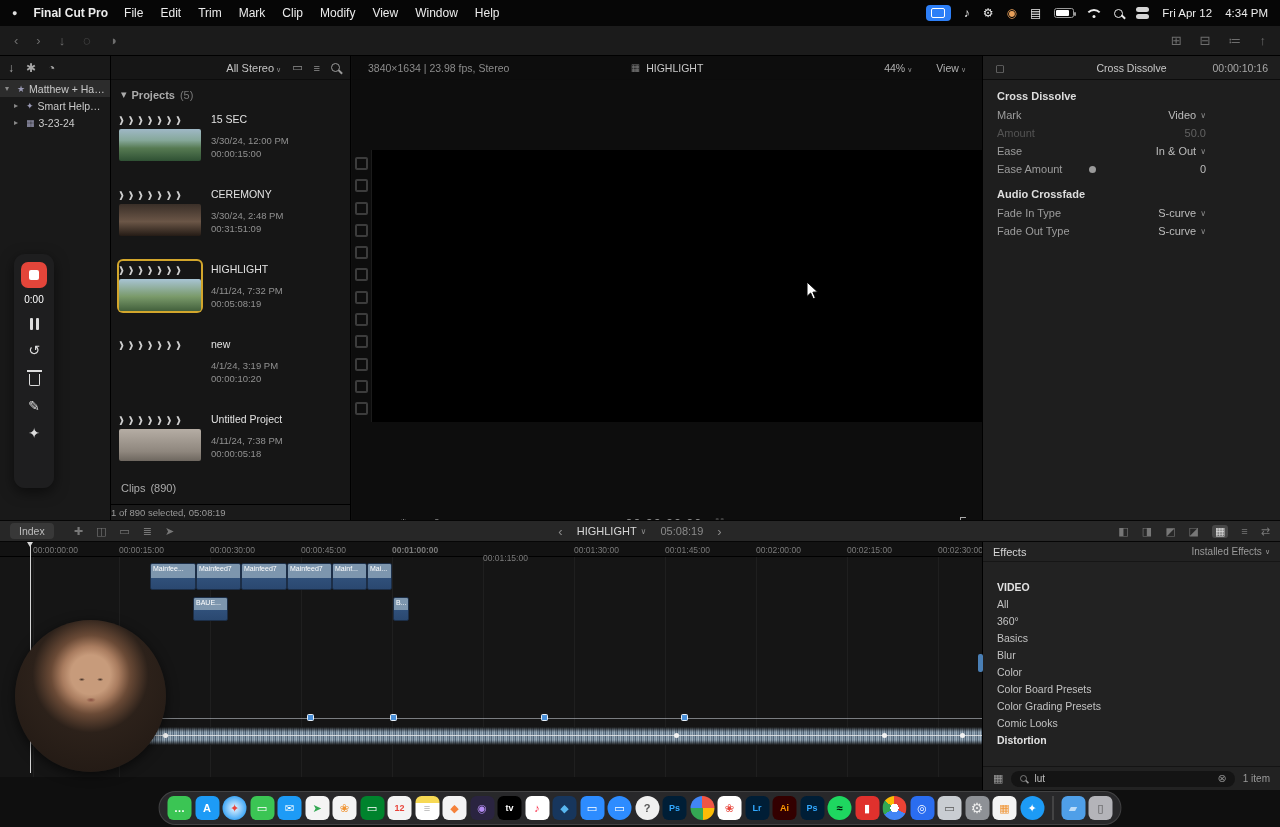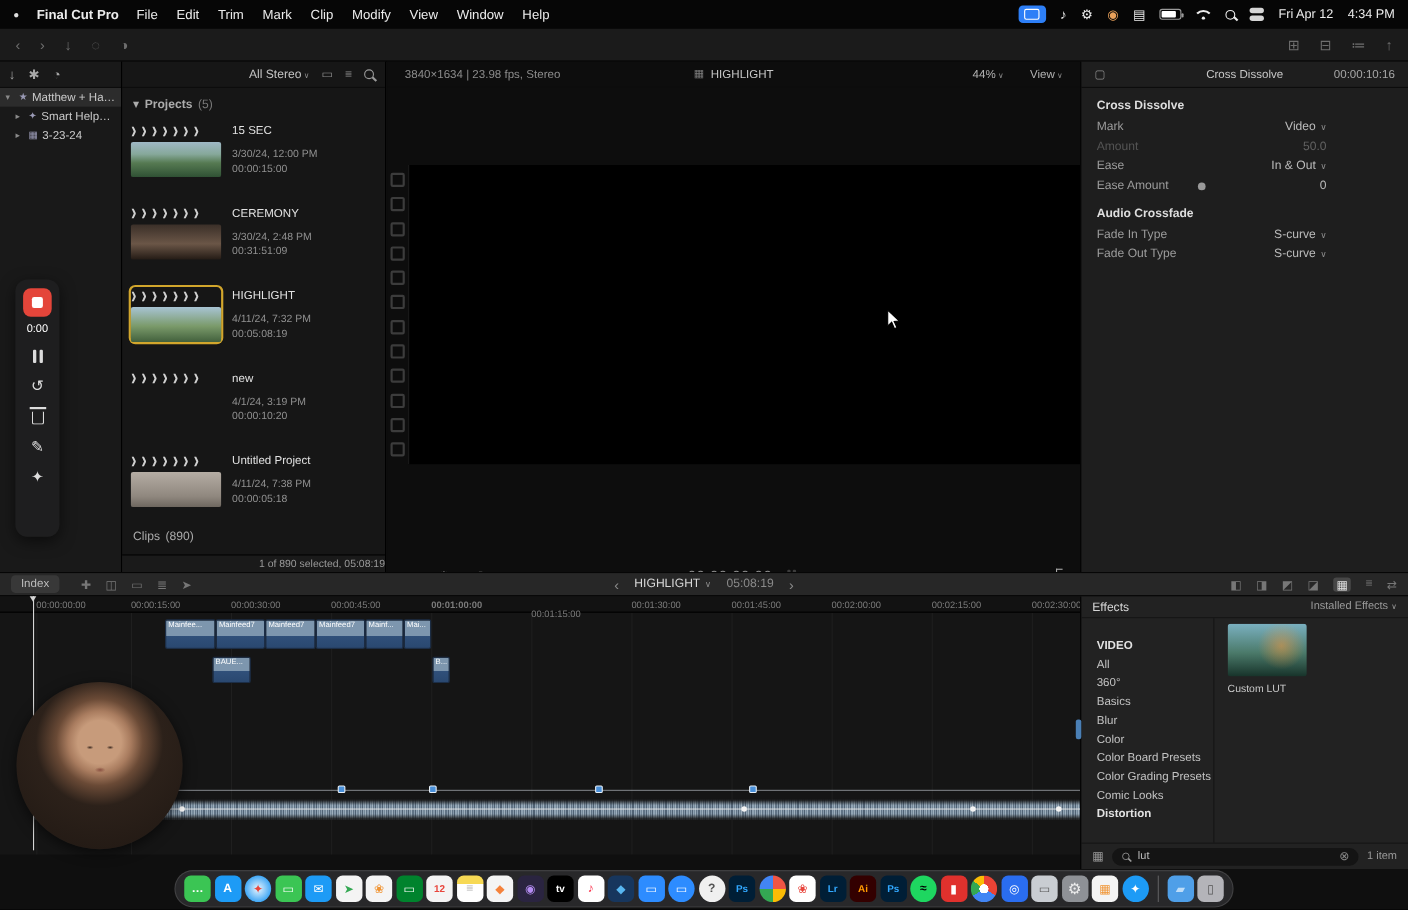--- a/index.html
+++ b/index.html
@@ -64,21 +64,21 @@
   .chevs{height:18px;overflow:hidden;line-height:16px}
   .chevs::before{content:"›››››››";display:inline-block;transform:scaleY(1.5);font-weight:bold;font-size:15px;
     letter-spacing:4.5px;color:#d0d0d0}
   .thumb-img{flex:1;border-radius:2px}
   .p-text{display:flex;flex-direction:column;margin-top:6px;min-width:0}
   .p-title{font-size:10.5px;color:#e2e2e2;white-space:nowrap}
   .p-date{font-size:9.5px;color:#919191;margin-top:10px}
   .p-dur{font-size:9.5px;color:#919191;margin-top:2px}
   .clips-header{display:flex;gap:5px;padding:2px 10px;font-size:11px;color:#ababab;font-weight:normal;height:14px;overflow:hidden}
   .browser-status{position:absolute;left:0;right:0;bottom:0;height:16px;background:#1a1a1a;border-top:1px solid #000;
-    font-size:9.5px;color:#9a9a9a;display:flex;align-items:center;justify-content:flex-end}
+    font-size:9.5px;color:#9a9a9a;display:flex;align-items:center;justify-content:flex-start}
 
   
   .viewer{position:absolute;top:56px;left:352px;width:630px;bottom:290px;background:#0d0d0d}
   .v-header{position:relative;height:24px;display:flex;align-items:center;font-size:10.5px;color:#8c8c8c;padding:0 16px;border-bottom:1px solid #0c0c0c}
   .v-center{position:absolute;left:50%;transform:translateX(-50%);display:flex;align-items:center;gap:6px;color:#c8c8c8}
   .v-center .dim-ic{color:#7c7c7c;font-size:10px}
   .v-right{margin-left:auto;display:flex;gap:24px;color:#b2b2b2}
   .canvas{position:absolute;left:19px;right:0;top:94px;height:272px;background:#000;border-left:1px solid #1b1b1b}
   .sprockets{position:absolute;left:3px;top:101px;display:flex;flex-direction:column;gap:9.3px}
   .sprockets i{width:13px;height:13px;border:2px solid #3c3c3c;border-radius:2px}
@@ -555,26 +555,20 @@
           <div class="fx-item">All</div>
           <div class="fx-item">360°</div>
           <div class="fx-item">Basics</div>
           <div class="fx-item">Blur</div>
           <div class="fx-item">Color</div>
           <div class="fx-item">Color Board Presets</div>
           <div class="fx-item">Color Grading Presets</div>
           <div class="fx-item">Comic Looks</div>
           <div class="fx-item header">Distortion</div>
         </div>
-      <div class="fx-content">
-        <div class="fx-cell">
-          <div class="fx-thumb" style="background: radial-gradient(circle at 68% 42%, rgba(240, 150, 60, 0.55) 0%, rgba(240, 150, 60, 0) 38%), linear-gradient(rgb(122, 176, 192) 0%, rgb(75, 122, 106) 55%, rgb(23, 51, 42) 100%);"></div>
-          <div class="fx-label">Custom LUT</div>
-        </div>
-      </div>
     </div>
     <div class="fx-search">
       <span class="fx-grid-ic">▦</span>
       <div class="search-field">
         <span class="mag dim tiny"></span>
         <span>lut</span>
         <span class="search-clear">⊗</span>
       </div>
       <span class="fx-count">1 item</span>
     </div>

